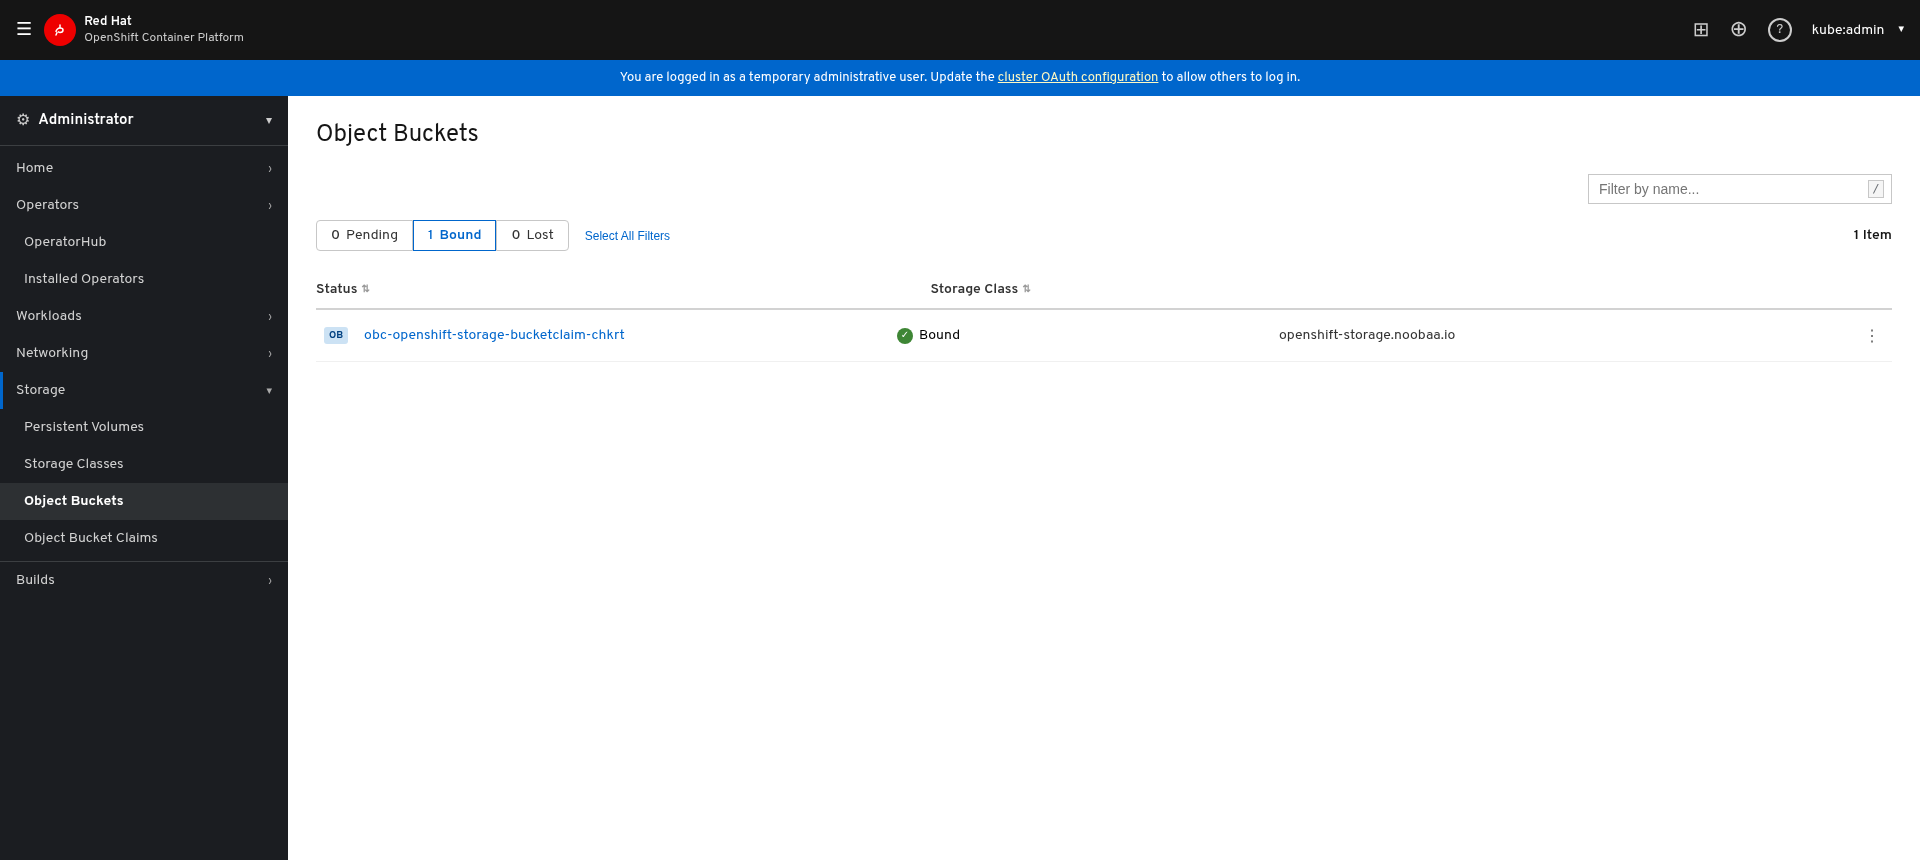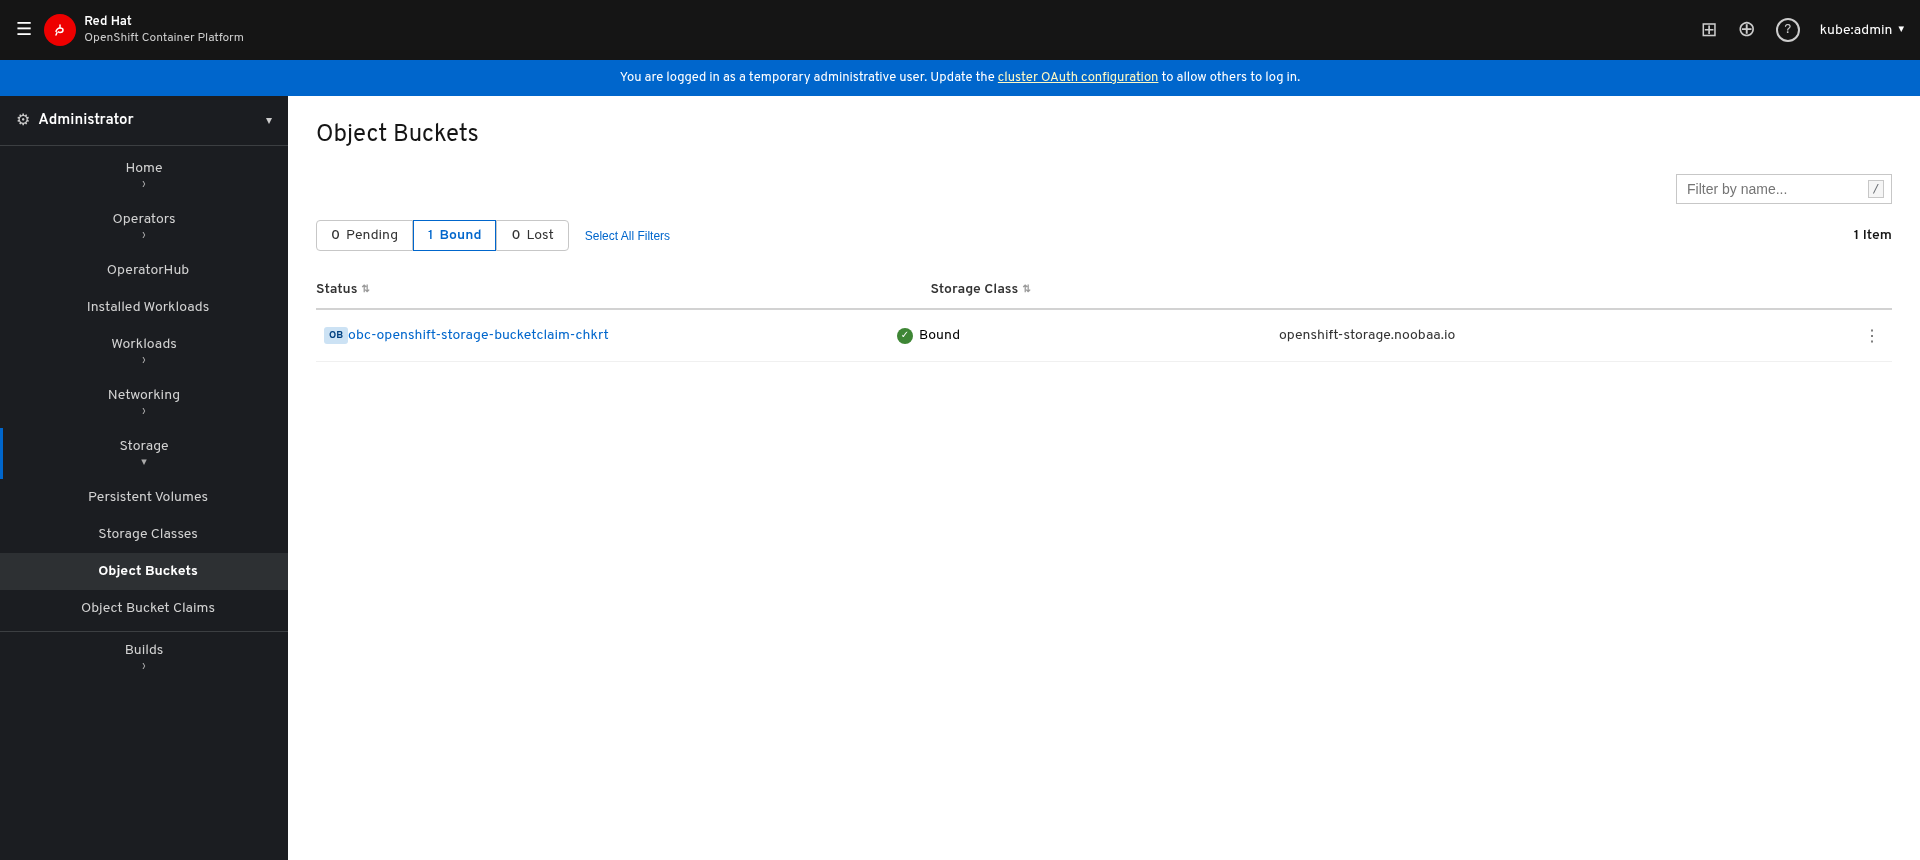--- a/index.html
+++ b/index.html
@@ -24,21 +24,21 @@
       border-radius: 50%;
       display: flex; align-items: center; justify-content: center;
       color: #fff; font-weight: bold; font-size: 14px;
     }
     .redhat-logo .logo-text { color: #fff; }
     .redhat-logo .logo-text .line1 { font-size: 13px; font-weight: 600; }
     .redhat-logo .logo-text .line2 { font-size: 12px; color: #ccc; }
 
     .topbar-right { display: flex; align-items: center; gap: 20px; color: #fff; }
     .topbar-right .icon-btn { color: #ccc; font-size: 18px; cursor: pointer; }
-    .topbar-right .user-menu { display: flex; align-items: flex-start; gap: 4px; cursor: pointer; font-size: 14px; color: #fff; }
+    .topbar-right .user-menu { display: flex; align-items: flex-start; gap: 12px; cursor: pointer; font-size: 14px; color: #fff; }
 
     
     .info-banner {
       background: #0066cc;
       color: #fff;
       padding: 10px 20px;
       text-align: center;
       font-size: 13px;
       flex-shrink: 0;
     }
@@ -65,26 +65,25 @@
       cursor: pointer;
     }
     .sidebar-role-left { display: flex; align-items: center; gap: 8px; }
     .sidebar-role-icon { font-size: 16px; color: #ccc; }
     .sidebar-role-label { font-size: 15px; font-weight: 600; color: #fff; }
     .sidebar-role-chevron { color: #ccc; font-size: 12px; }
 
     .sidebar-nav { flex: 1; padding-top: 4px; }
 
     .sidebar-item {
-      display: flex; align-items: center; justify-content: flex-start;
+      display: flex; align-items: center; justify-content: space-between;
       padding: 10px 16px;
       cursor: pointer;
       color: #d2d2d2;
       font-size: 14px;
-      flex-direction: column;
     }
     .sidebar-item.sub-item { padding-left: 24px; }
     .sidebar-item.active-page { background: #2d3033; color: #fff; font-weight: 700; }
     .sidebar-item .chevron { font-size: 11px; color: #aaa; }
 
     
     .sidebar-item.storage-active {
       border-left: 3px solid #06c;
       padding-left: 13px;
     }
@@ -105,21 +104,21 @@
     }
 
     
     .filter-row {
       display: flex;
       justify-content: flex-end;
       margin-bottom: 16px;
     }
     .filter-input-wrap {
       position: relative;
-      width: 216px;
+      width: 304px;
     }
     .filter-input {
       width: 100%;
       border: 1px solid #c7c7c7;
       padding: 6px 30px 6px 10px;
       font-size: 14px;
       color: #6a6e73;
       outline: none;
       background: #fff;
     }
@@ -200,21 +199,21 @@
     .sort-icon { font-size: 10px; color: #06c; }
     .sort-icon-neutral { font-size: 10px; color: #999; }
 
     .table-row {
       display: flex;
       align-items: center;
       border-bottom: 1px solid #f0f0f0;
       padding: 12px 0;
     }
 
-    .cell-name { flex: 3; display: flex; align-items: center; gap: 0; padding-left: 8px; }
+    .cell-name { flex: 3; display: flex; align-items: center; gap: 16px; padding-left: 8px; }
     .cell-status { flex: 2; display: flex; align-items: center; gap: 6px; }
     .cell-storage { flex: 3; color: #333; font-size: 14px; }
     .cell-actions { width: 40px; display: flex; align-items: center; justify-content: center; }
 
     .ob-badge {
       background: #cce2f4;
       color: #004080;
       font-size: 10px;
       font-weight: 700;
       padding: 2px 5px;
@@ -307,21 +306,21 @@
       </div>
 
       <div class="sidebar-item">
         <span>Operators</span>
         <span class="chevron">›</span>
       </div>
       <div class="sidebar-item sub-item">
         <span>OperatorHub</span>
       </div>
       <div class="sidebar-item sub-item">
-        <span>Installed Workloads</span>
+        <span>Installed Operators</span>
       </div>
 
       <div class="sidebar-item">
         <span>Workloads</span>
         <span class="chevron">›</span>
       </div>
 
       <div class="sidebar-item">
         <span>Networking</span>
         <span class="chevron">›</span>

